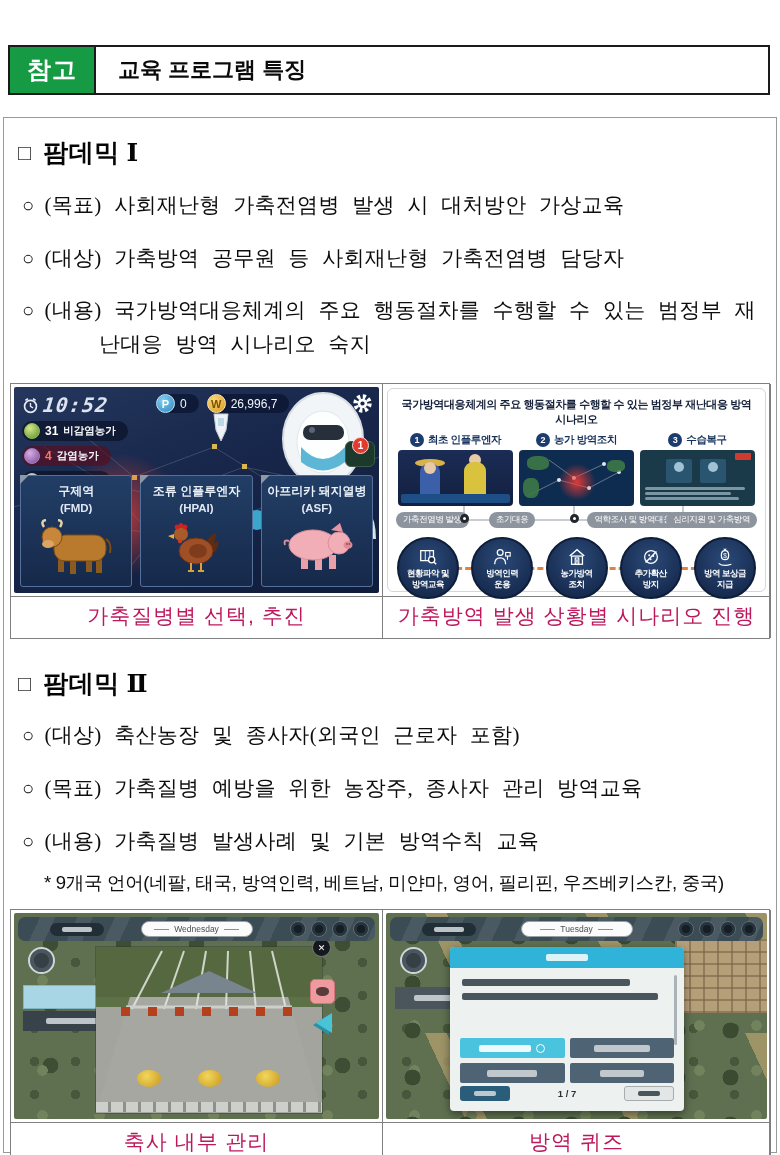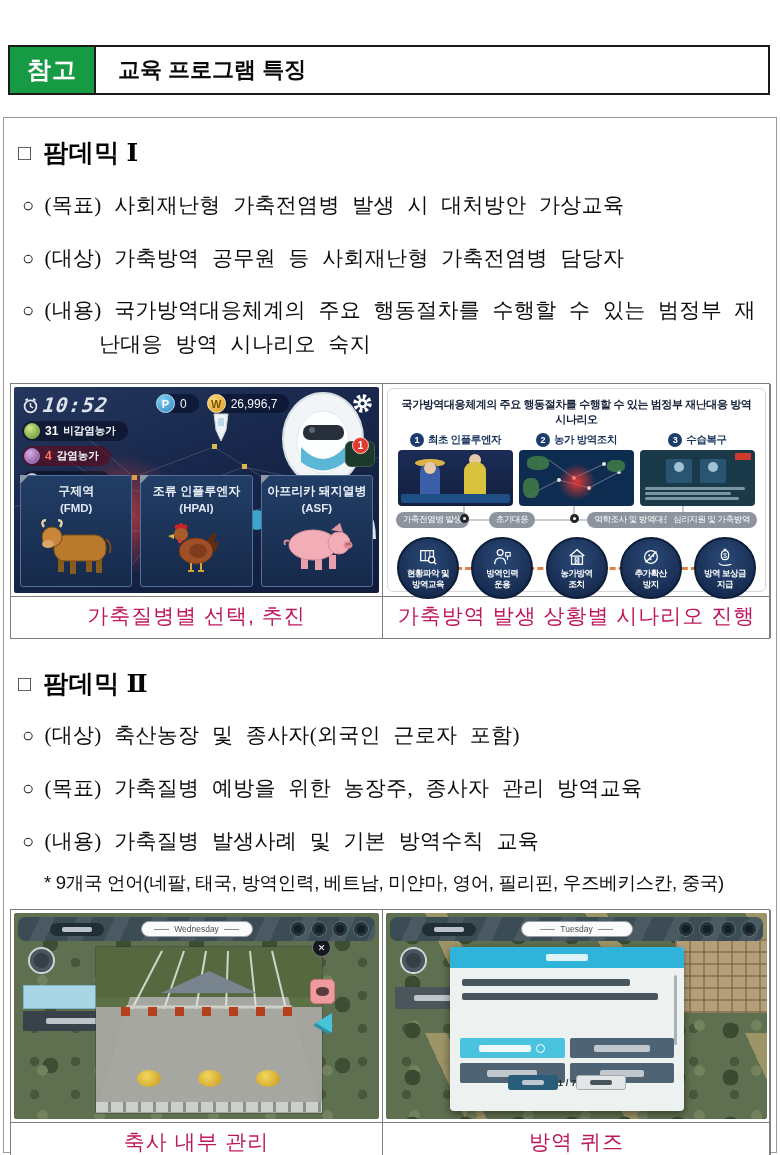--- a/index.html
+++ b/index.html
@@ -194,22 +194,22 @@
   .dlg { position:absolute; left:64px; top:34px; width:234px; height:164px; background:#edf1f0; border-radius:4px;
          z-index:5; box-shadow:0 3px 8px rgba(0,0,0,.45); overflow:hidden; }
   .dlg-h { height:21px; background:#2fb3d9; display:flex; align-items:center; justify-content:center; }
   .dlg-q { position:absolute; left:12px; top:32px; display:flex; flex-direction:column; gap:7px; }
   .dlg-scroll { position:absolute; right:7px; top:28px; width:3px; height:70px; background:#aab4b8; border-radius:2px; }
   .answers { position:absolute; left:10px; right:10px; bottom:28px; display:grid;
              grid-template-columns:1fr 1fr; gap:5px; }
   .ans { height:20px; border-radius:2px; background:#4e6374; display:flex; align-items:center; justify-content:center; gap:5px; }
   .ans.sel { background:#49c3de; }
   .ring { width:9px; height:9px; border:1.5px solid #fff; border-radius:50%; display:inline-block; }
-  .dlg-f { position:absolute; left:10px; right:10px; bottom:20px; height:17px; display:flex;
-           align-items:center; justify-content:center; }
+  .dlg-f { position:absolute; left:10px; right:10px; bottom:9px; height:17px; display:flex;
+           align-items:center; justify-content:space-between; }
   .fbtn { width:50px; height:15px; border-radius:3px; background:#2a5d7a; display:flex; align-items:center; justify-content:center; }
   .fbtn.light { background:#e2e6e6; border:1px solid #a7adad; }
   .pgn { font-family:"Liberation Sans",sans-serif; font-size:9.5px; font-weight:bold; color:#2a3135; }
 </style>
 </head>
 <body>
 
 <div class="page">
 
   <div class="hdr">

